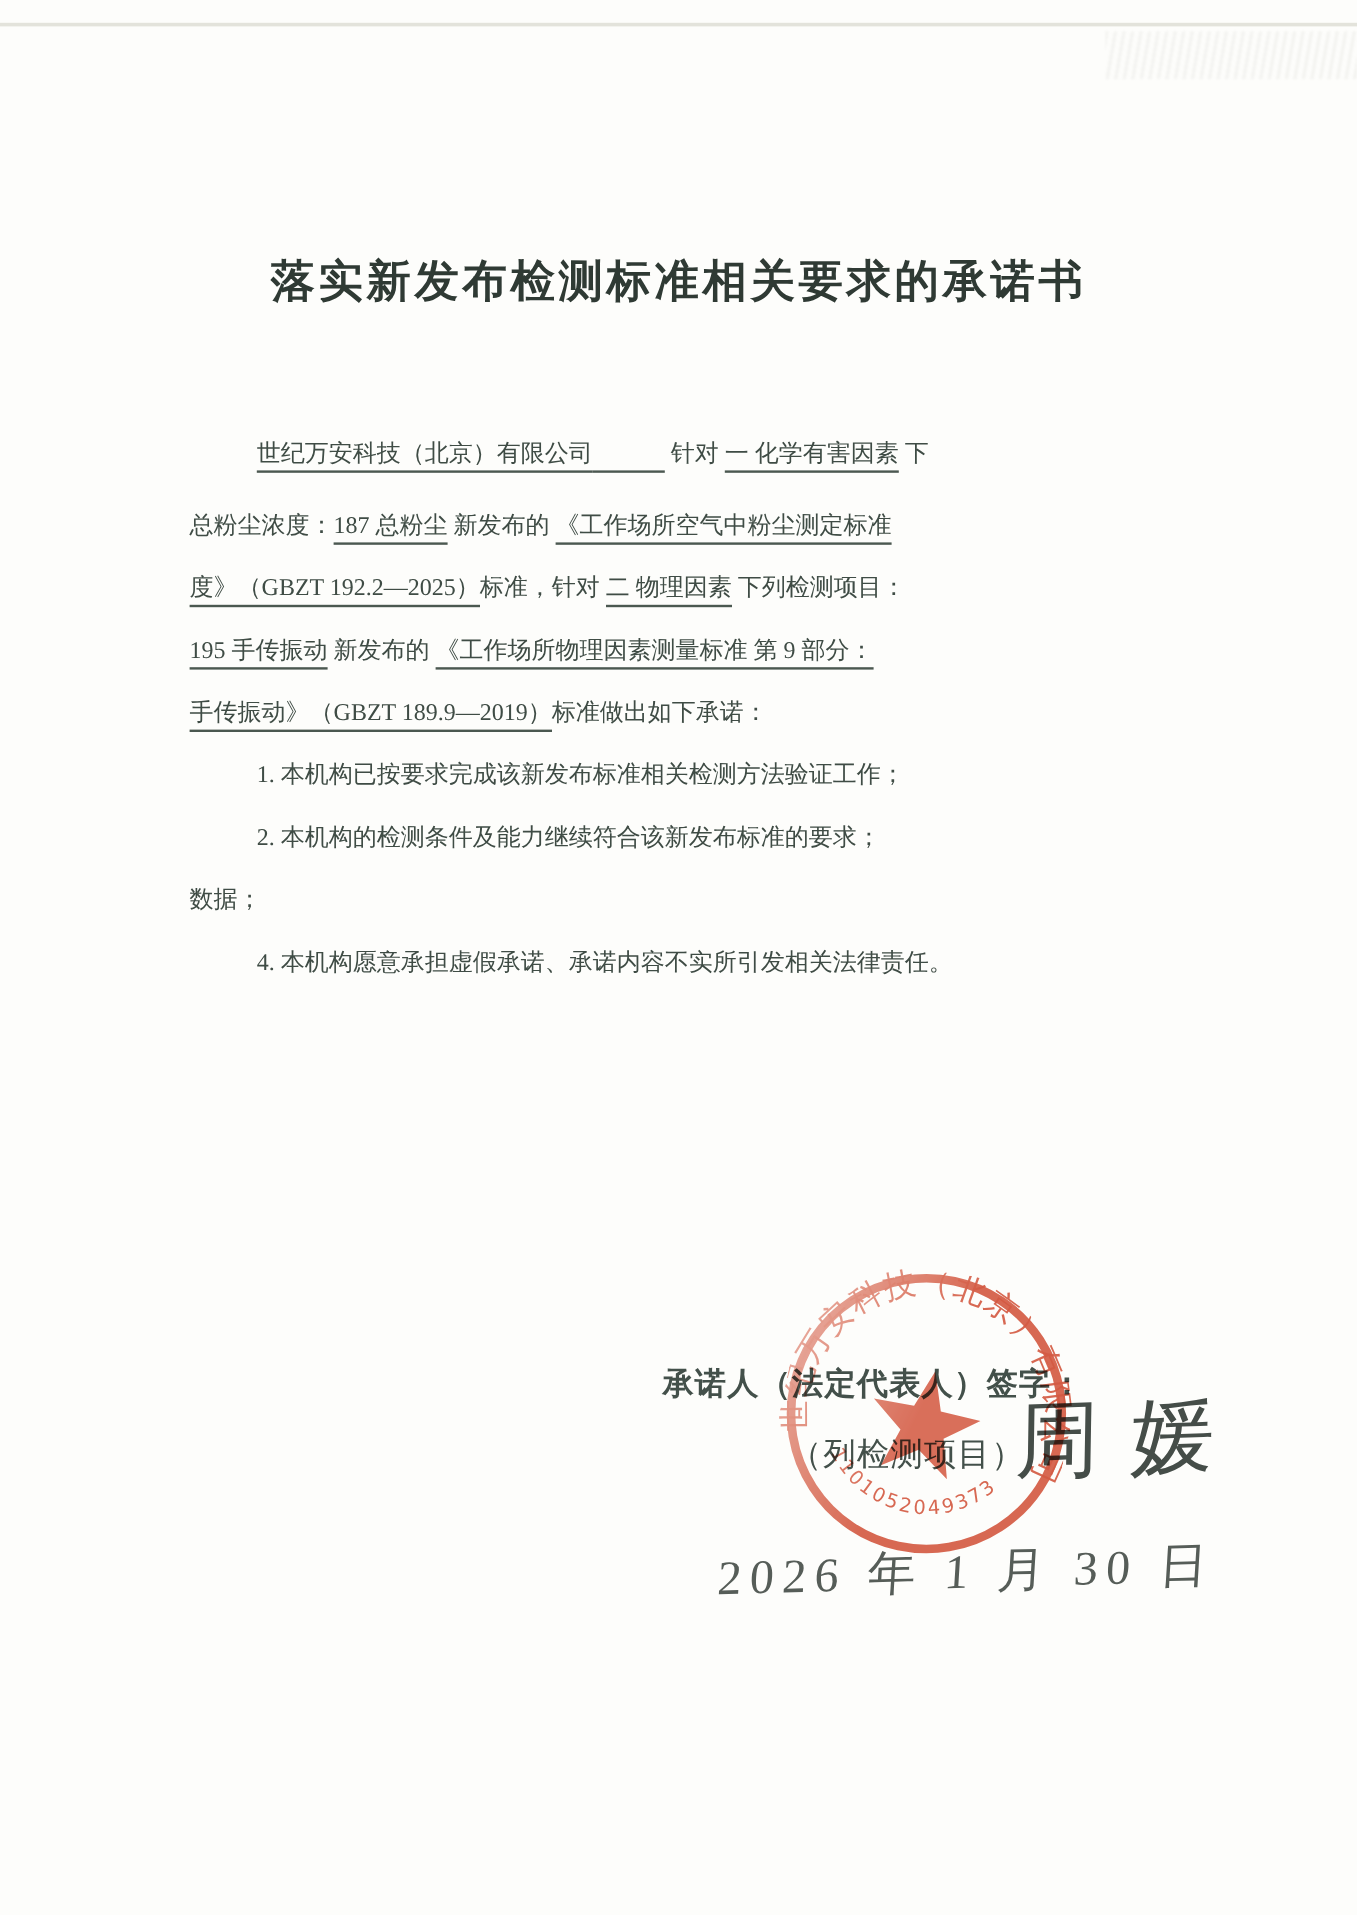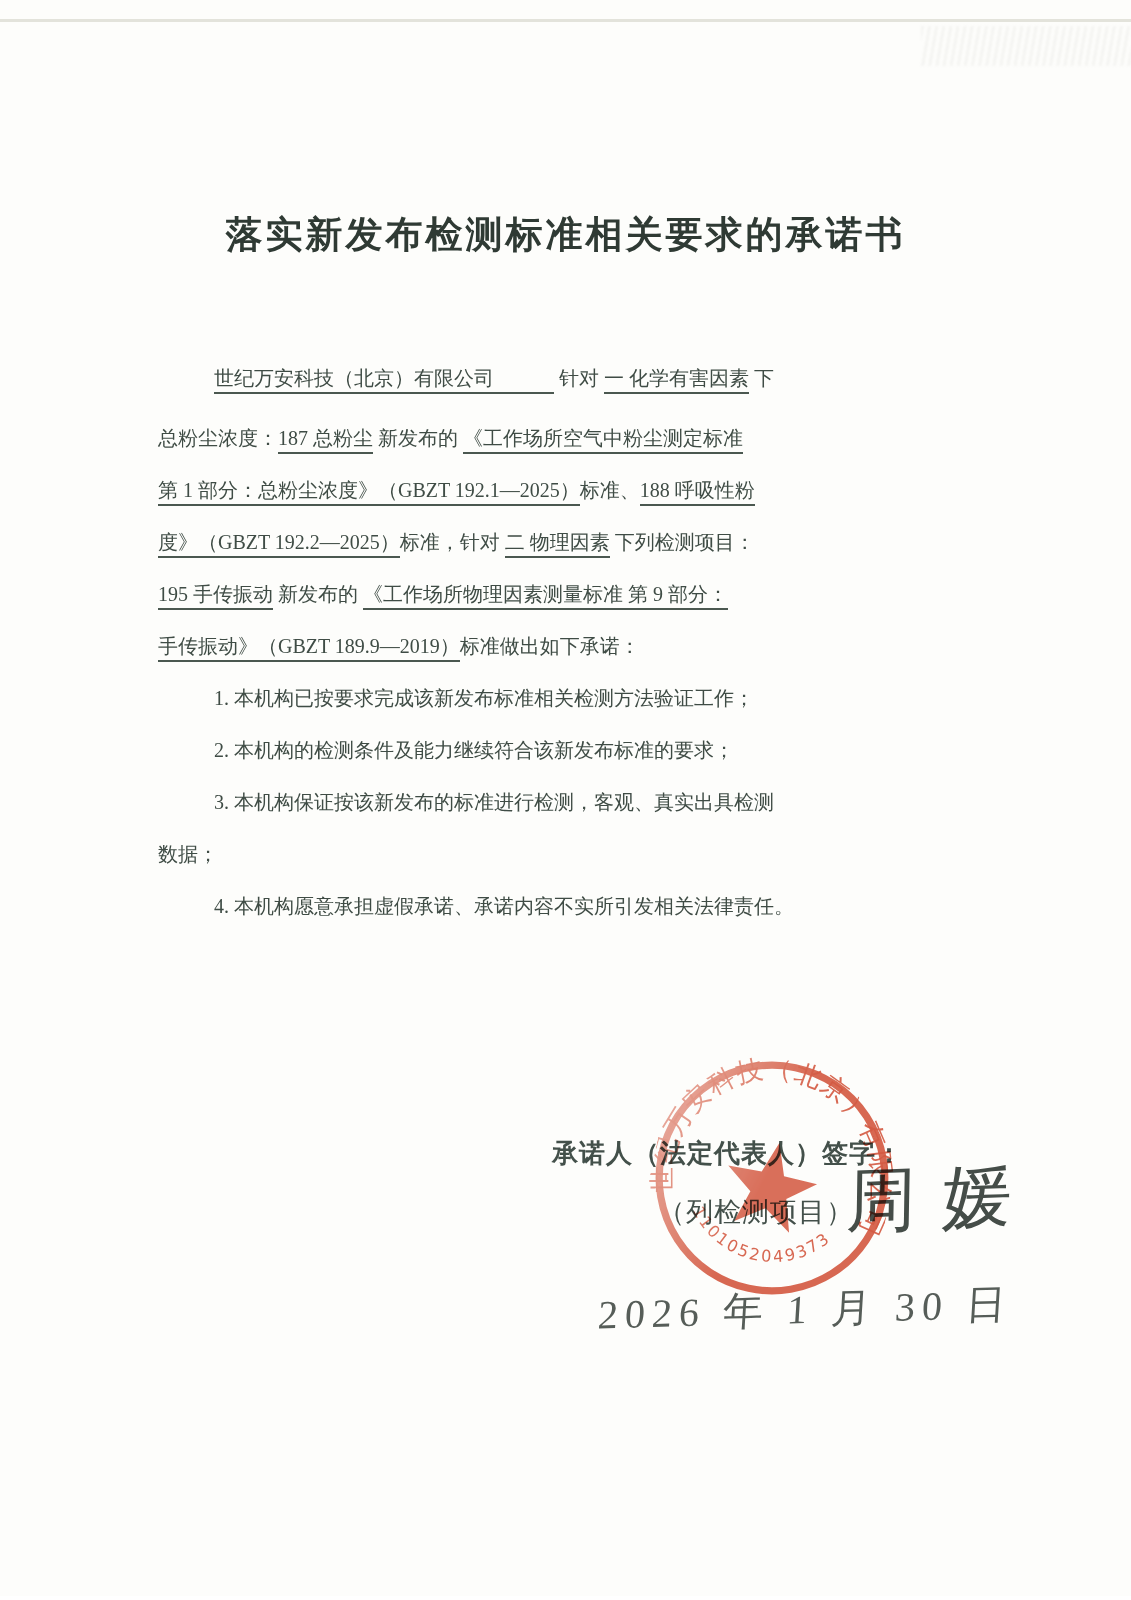--- a/index.html
+++ b/index.html
@@ -77,27 +77,25 @@
 <div class="page">
 
   <div class="scan-top-line"></div>
   <div class="scan-noise"></div>
 
   <div class="doc-title">落实新发布检测标准相关要求的承诺书</div>
 
   <div class="paragraph">
       <div class="line first indent"><span class="u">世纪万安科技（北京）有限公司</span><span class="u">　　　</span><span> 针对 </span><span class="u">一  化学有害因素</span><span> 下</span></div>
       <div class="line"><span>总粉尘浓度：</span><span class="u">187 总粉尘</span><span> 新发布的 </span><span class="u">《工作场所空气中粉尘测定标准</span></div>
-      <div class="line"><span class="u">第 1 部分：总粉尘浓度》（GBZT 192.1—2025）</span><span>标准、</span><span class="u">188 呼吸性粉</span></div>
       <div class="line"><span class="u">度》（GBZT 192.2—2025）</span><span>标准，针对 </span><span class="u">二  物理因素</span><span> 下列检测项目：</span></div>
       <div class="line"><span class="u">195 手传振动</span><span> 新发布的 </span><span class="u">《工作场所物理因素测量标准 第 9 部分：</span></div>
       <div class="line"><span class="u">手传振动》（GBZT 189.9—2019）</span><span>标准做出如下承诺：</span></div>
       <div class="line indent"><span>1. 本机构已按要求完成该新发布标准相关检测方法验证工作；</span></div>
       <div class="line indent"><span>2. 本机构的检测条件及能力继续符合该新发布标准的要求；</span></div>
-      <div class="line indent"><span>3. 本机构保证按该新发布的标准进行检测，客观、真实出具检测</span></div>
       <div class="line"><span>数据；</span></div>
       <div class="line indent"><span>4. 本机构愿意承担虚假承诺、承诺内容不实所引发相关法律责任。</span></div>
     </div>
 
   <div class="sig-label-1">承诺人（法定代表人）签字：</div>
   <div class="sig-label-2">（列检测项目）</div>
   <div class="sig-name">周媛</div>
   <div class="sig-date">2026 年 1 月 30 日</div>
 
   <svg class="stamp" viewBox="0 0 200 200" xmlns="http://www.w3.org/2000/svg">

